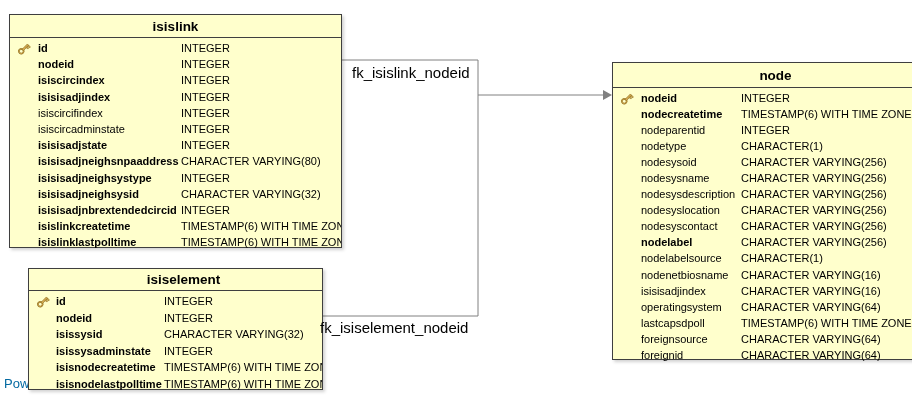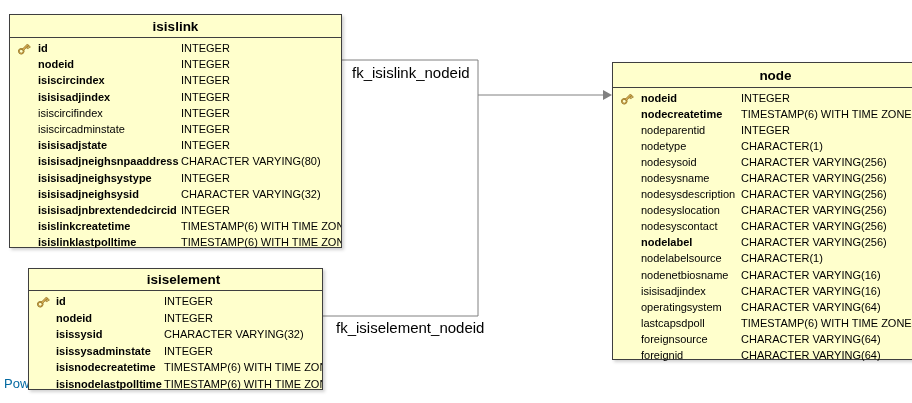--- a/index.html
+++ b/index.html
@@ -11,21 +11,21 @@
   .canvas{position:absolute;inset:0;width:912px;height:403px;}
   svg.connectors{position:absolute;left:0;top:0;z-index:1;}
   .watermark{
     position:absolute;left:4px;top:376px;z-index:1;
     color:#0369a1;font-size:13px;white-space:nowrap;
   }
   .fk-label{
     position:absolute;z-index:3;color:#000;font-size:15px;white-space:nowrap;
   }
   .fk-label.fk1{left:352px;top:64px;}
-  .fk-label.fk2{left:336px;top:319px;}
+  .fk-label.fk2{left:320px;top:319px;}
 
   .table{
     position:absolute;z-index:2;background:#ffffcc;
     border:1px solid #3f3f3f;box-sizing:border-box;
     box-shadow:2px 2px 3px rgba(0,0,0,0.18);
   }
   .tbl-title{
     font-weight:bold;font-size:13.5px;color:#000;text-align:center;
     border-bottom:1px solid #3f3f3f;display:flex;align-items:center;justify-content:center;
   }

